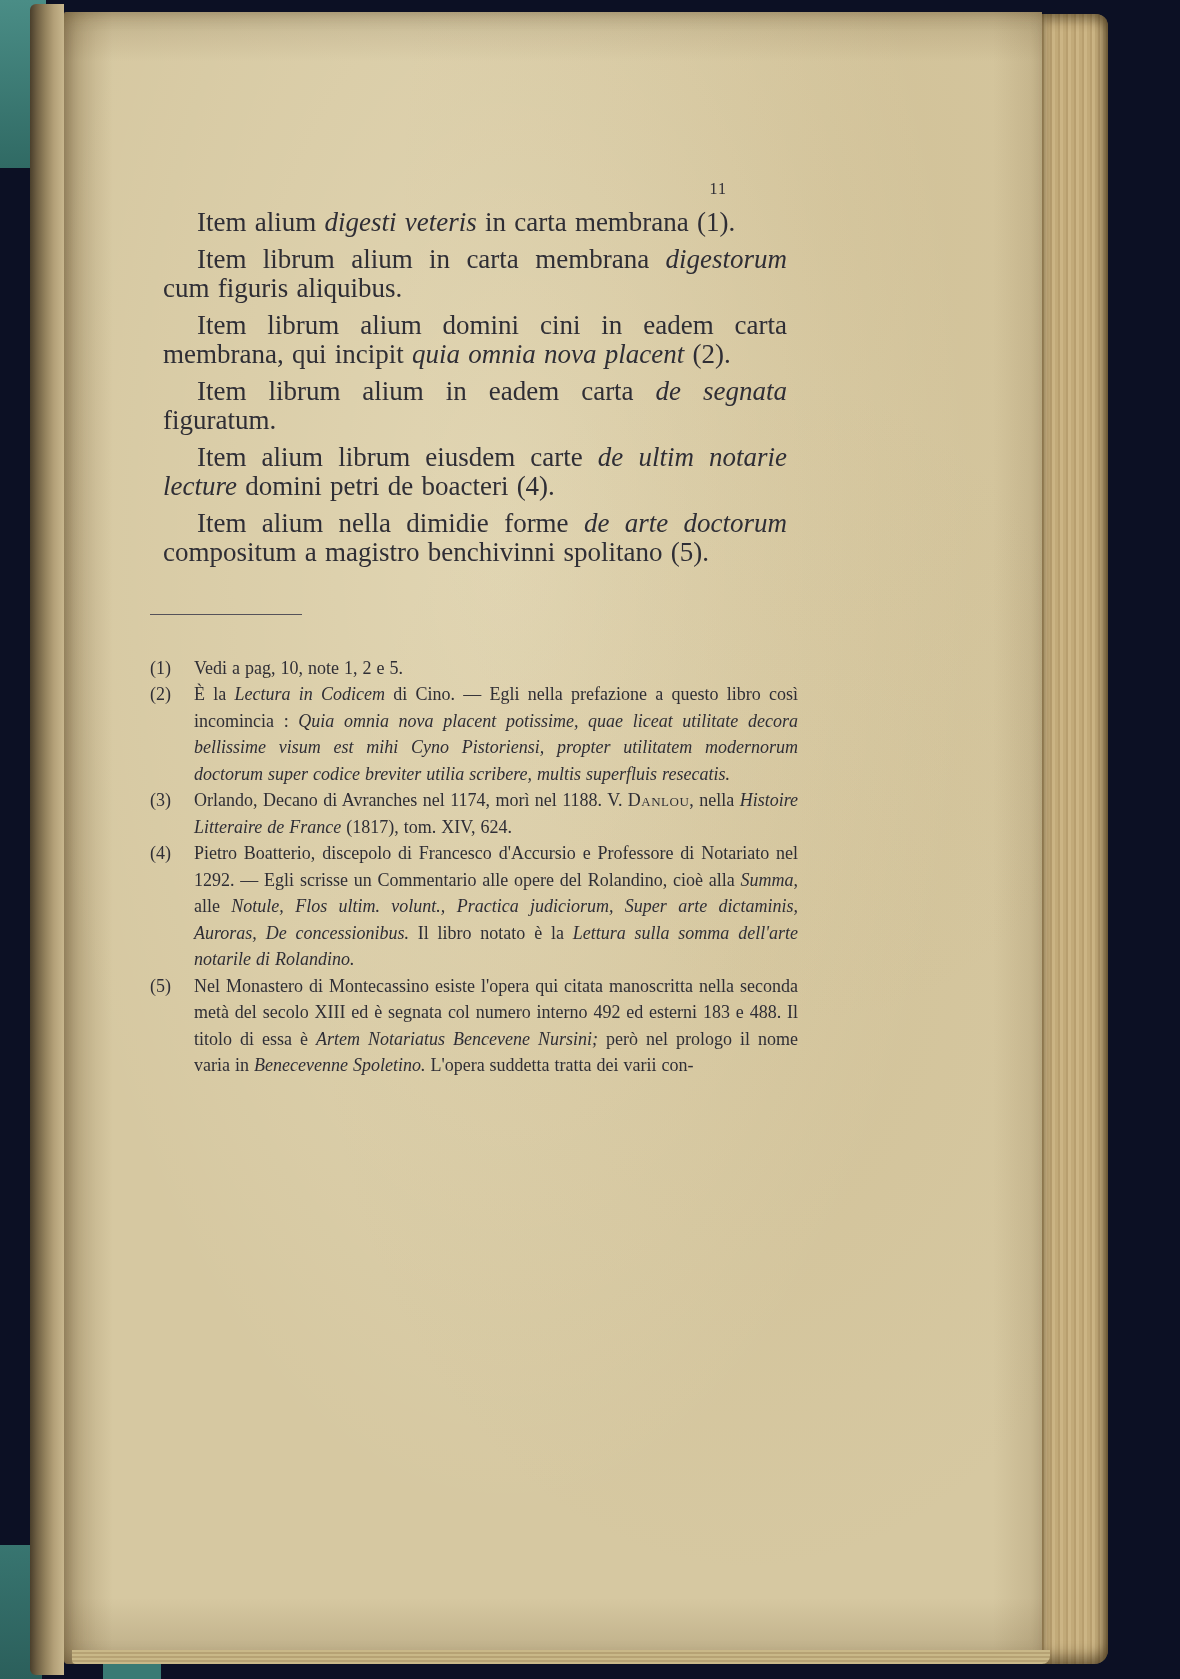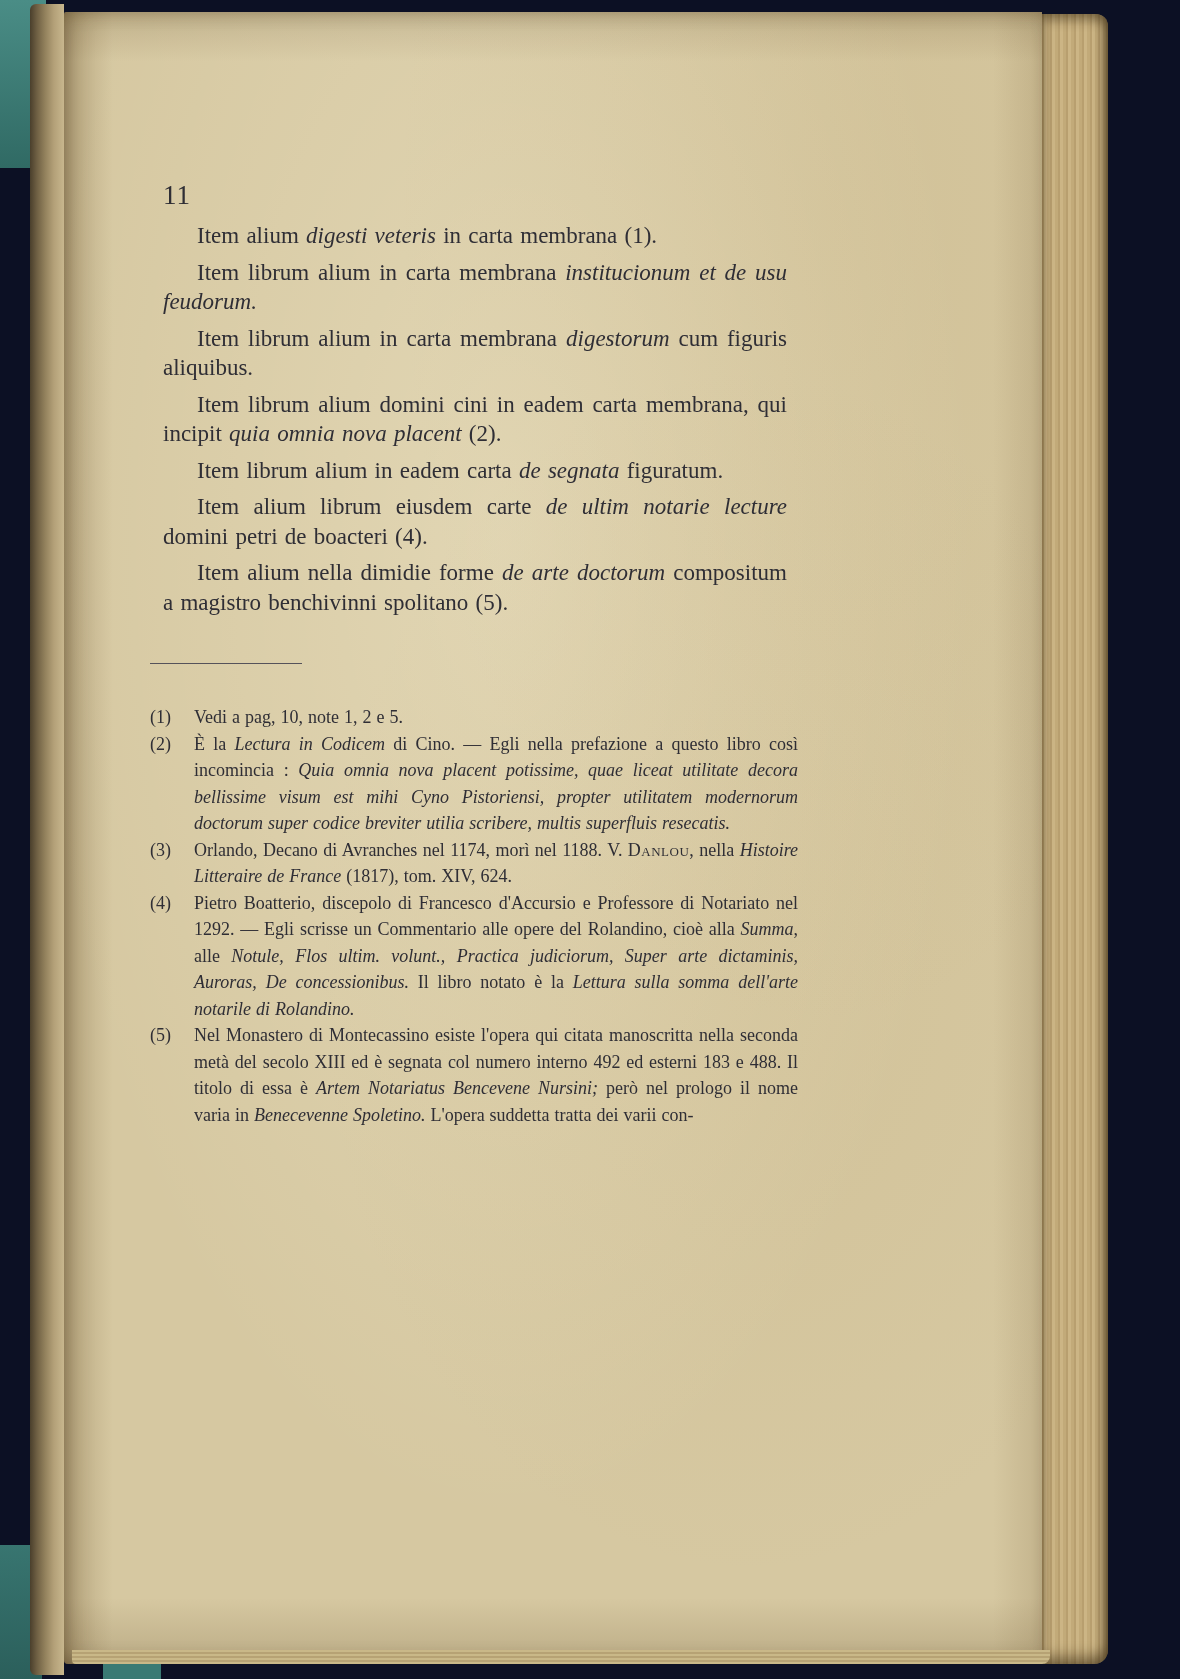--- a/index.html
+++ b/index.html
@@ -40,24 +40,24 @@
     box-shadow: inset -6px 0 10px rgba(40,25,5,0.35),
                 inset 0 8px 10px rgba(40,25,5,0.30),
                 inset 0 -10px 12px rgba(40,25,5,0.35); }
 
   .bottom-stack { position:absolute; left:72px; top:1650px; width:978px; height:14px; z-index:4;
     background:repeating-linear-gradient(180deg,#c9b888 0 2px,#b6a274 2px 4px);
     border-radius:0 0 8px 4px; }
 
   .text-col { position:absolute; left:163px; top:180px; width:624px; z-index:5; color:#2f2e35; }
 
-  .page-number { padding-right:60px; font-size:27px; letter-spacing:1px; margin:0 0 10px 0; }
+  .page-number { text-align:right; padding-right:60px; font-size:16px; letter-spacing:1px; margin:0 0 10px 0; }
 
   .main-text .para {
-    font-size:23px; line-height:29.5px; text-align:justify; text-indent:34px;
+    font-size:27px; line-height:29.5px; text-align:justify; text-indent:34px;
     margin:0 0 7px 0; word-spacing:1.5px; }
 
   .it { font-style:italic; }
   .sc { font-variant:small-caps; letter-spacing:0.5px; }
 
   .fn-rule { border:none; border-top:1.6px solid #55525a; width:152px; margin:46px 0 40px -13px; }
 
   .footnotes { margin-left:-13px; width:648px; font-size:18px; line-height:26.5px; }
   .footnote { position:relative; padding-left:44px; text-align:justify; word-spacing:0.5px; }
   .fn-label { position:absolute; left:0; top:0; }
@@ -71,21 +71,20 @@
   <div class="teal-bc"></div>
   <div class="left-edges"></div>
   <div class="page"></div>
   <div class="right-stack"></div>
   <div class="bottom-stack"></div>
 
   <div class="text-col">
     <div class="page-number">11</div>
     <section class="main-text">
         <p class="para"><span>Item alium </span><span class="it">digesti veteris</span><span> in carta membrana (1).</span></p>
-        <p class="para"><span>Item librum alium in carta membrana </span><span class="it">institucionum et de usu feudorum.</span></p>
         <p class="para"><span>Item librum alium in carta membrana </span><span class="it">digestorum</span><span> cum figuris aliquibus.</span></p>
         <p class="para"><span>Item librum alium domini cini in eadem carta membrana, qui incipit </span><span class="it">quia omnia nova placent</span><span> (2).</span></p>
         <p class="para"><span>Item librum alium in eadem carta </span><span class="it">de segnata</span><span> figuratum.</span></p>
         <p class="para"><span>Item alium librum eiusdem carte </span><span class="it">de ultim notarie lecture</span><span> domini petri de boacteri (4).</span></p>
         <p class="para"><span>Item alium nella dimidie forme </span><span class="it">de arte doctorum</span><span> compositum a magistro benchivinni spolitano (5).</span></p>
       </section>
     <hr class="fn-rule">
     <section class="footnotes">
         <div class="footnote"><span class="fn-label">(1)</span><span><span>Vedi a pag, 10, note 1, 2 e 5.</span></span></div>
         <div class="footnote"><span class="fn-label">(2)</span><span><span>È la </span><span class="it">Lectura in Codicem</span><span> di Cino. — Egli nella prefazione a questo libro così incomincia : </span><span class="it">Quia omnia nova placent potissime, quae liceat utilitate decora bellissime visum est mihi Cyno Pistoriensi, propter utilitatem modernorum doctorum super codice breviter utilia scribere, multis superfluis resecatis.</span></span></div>

